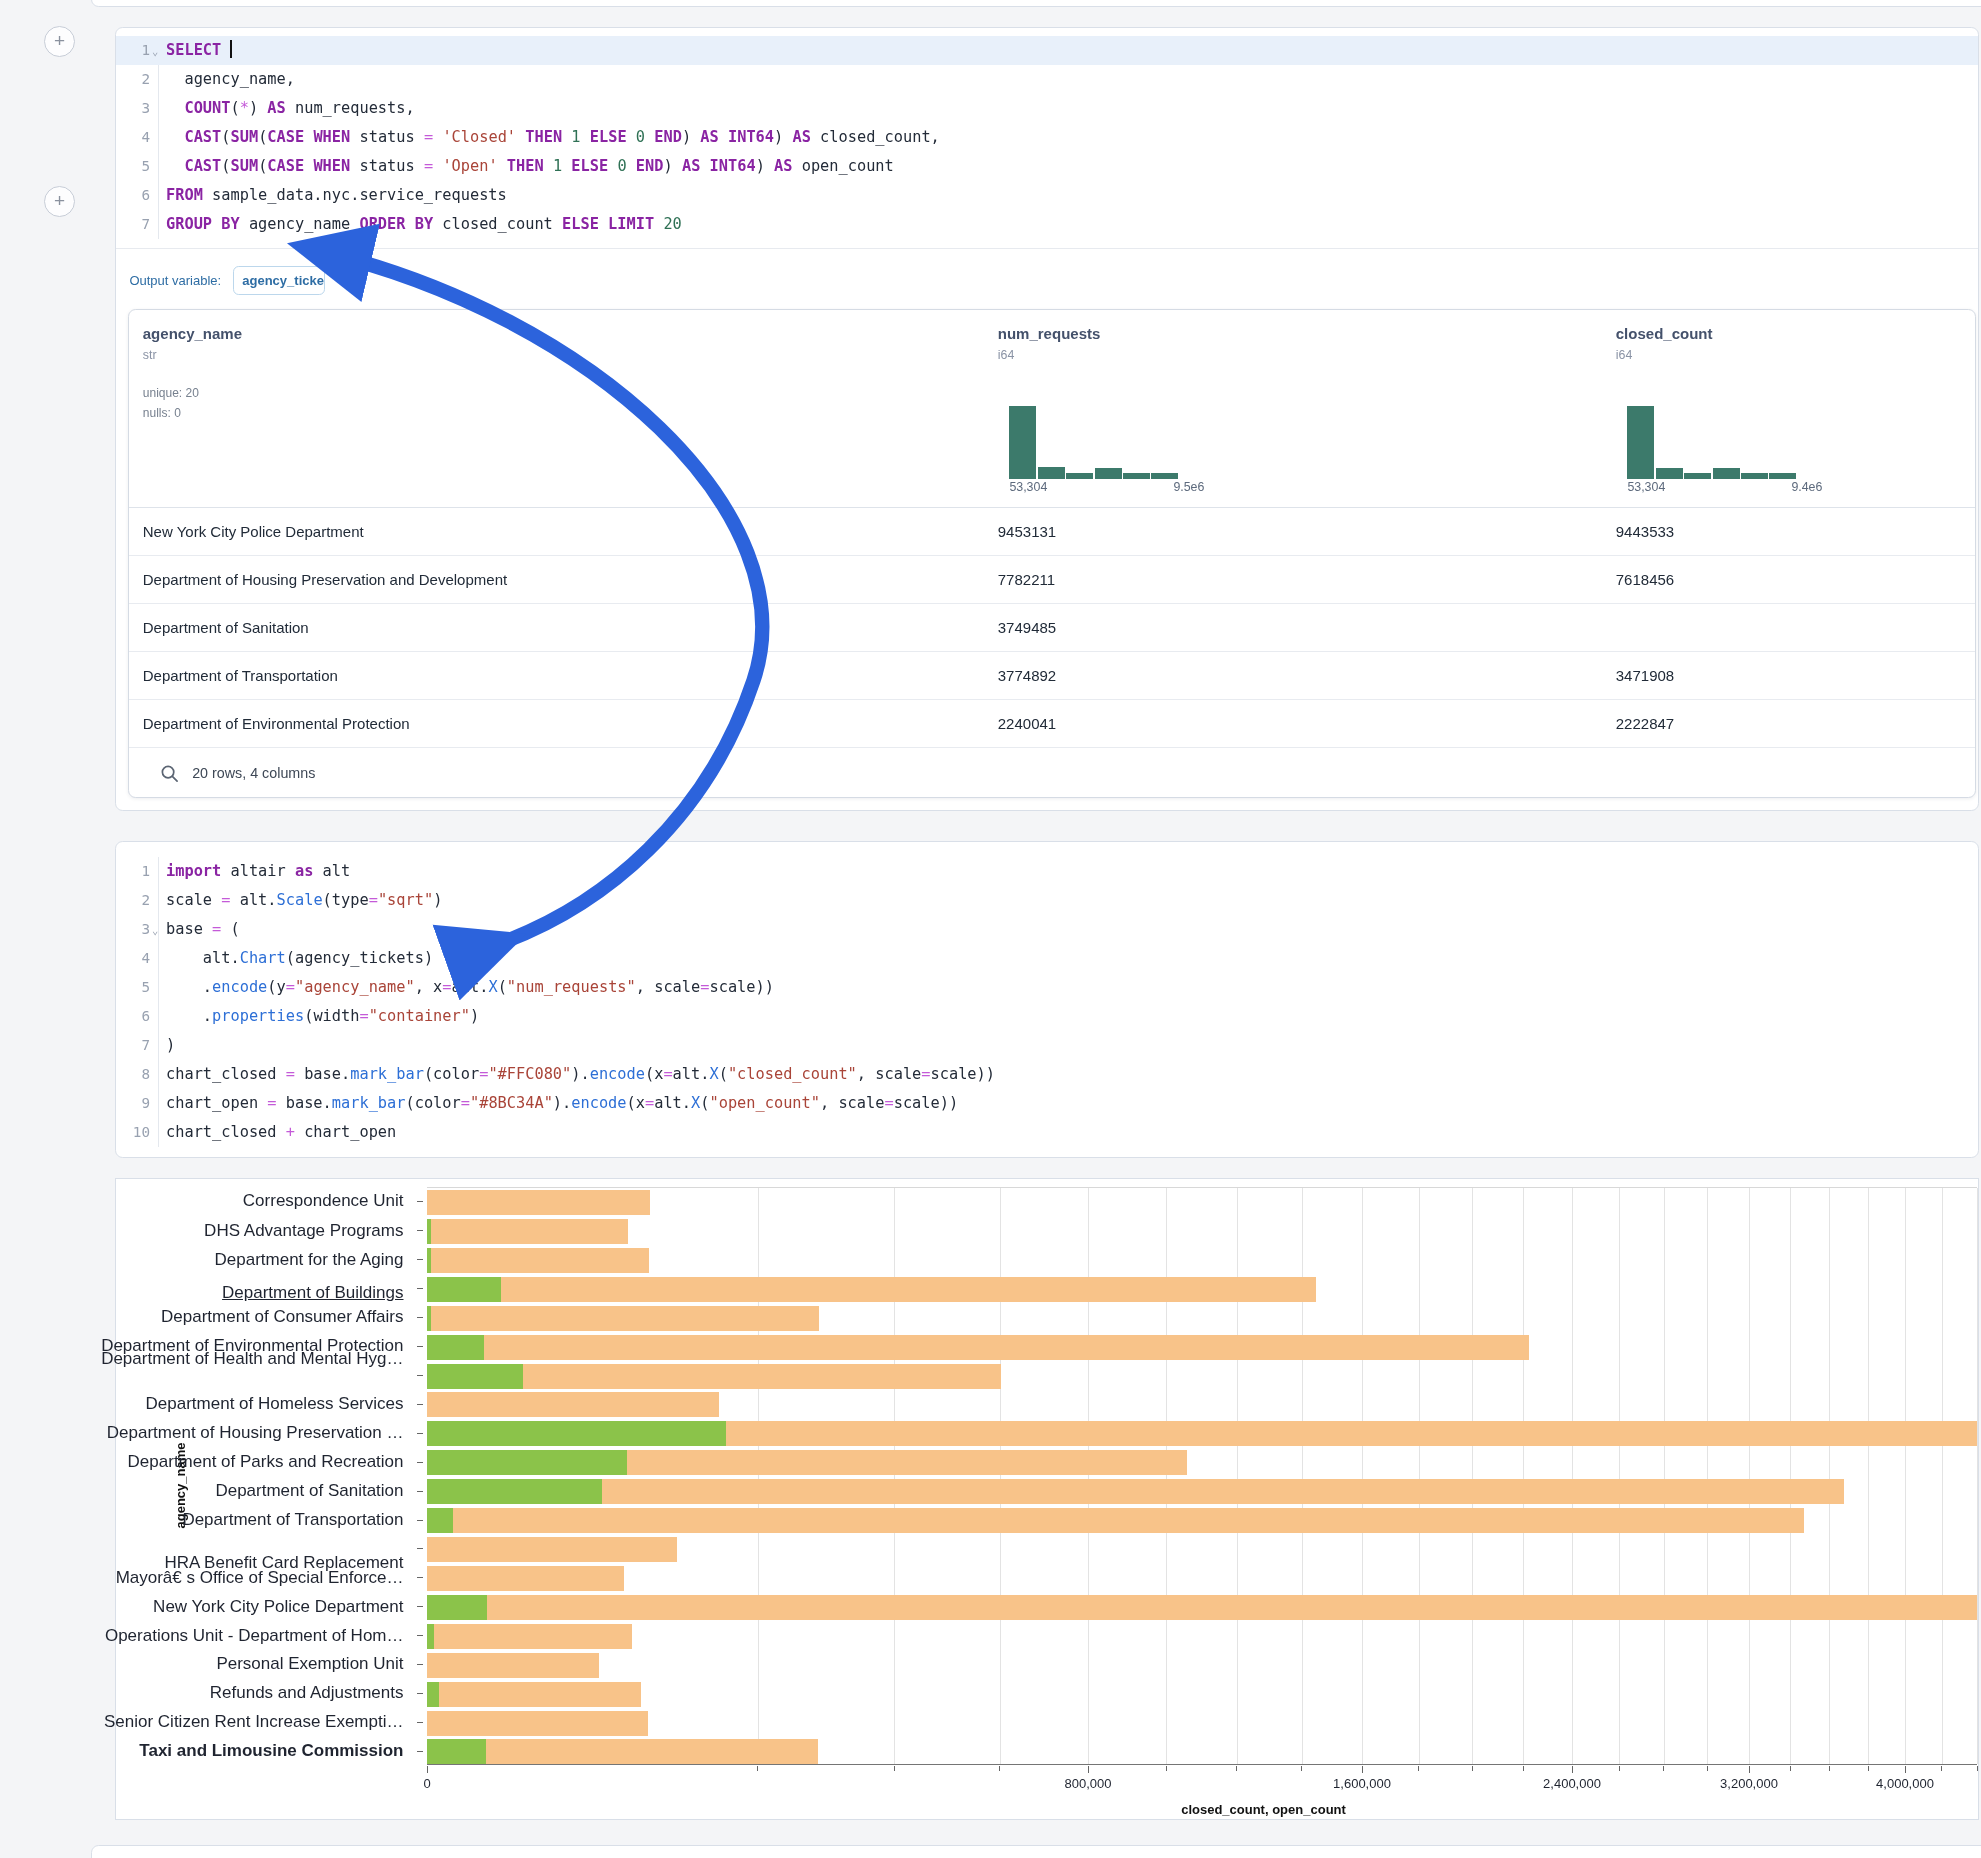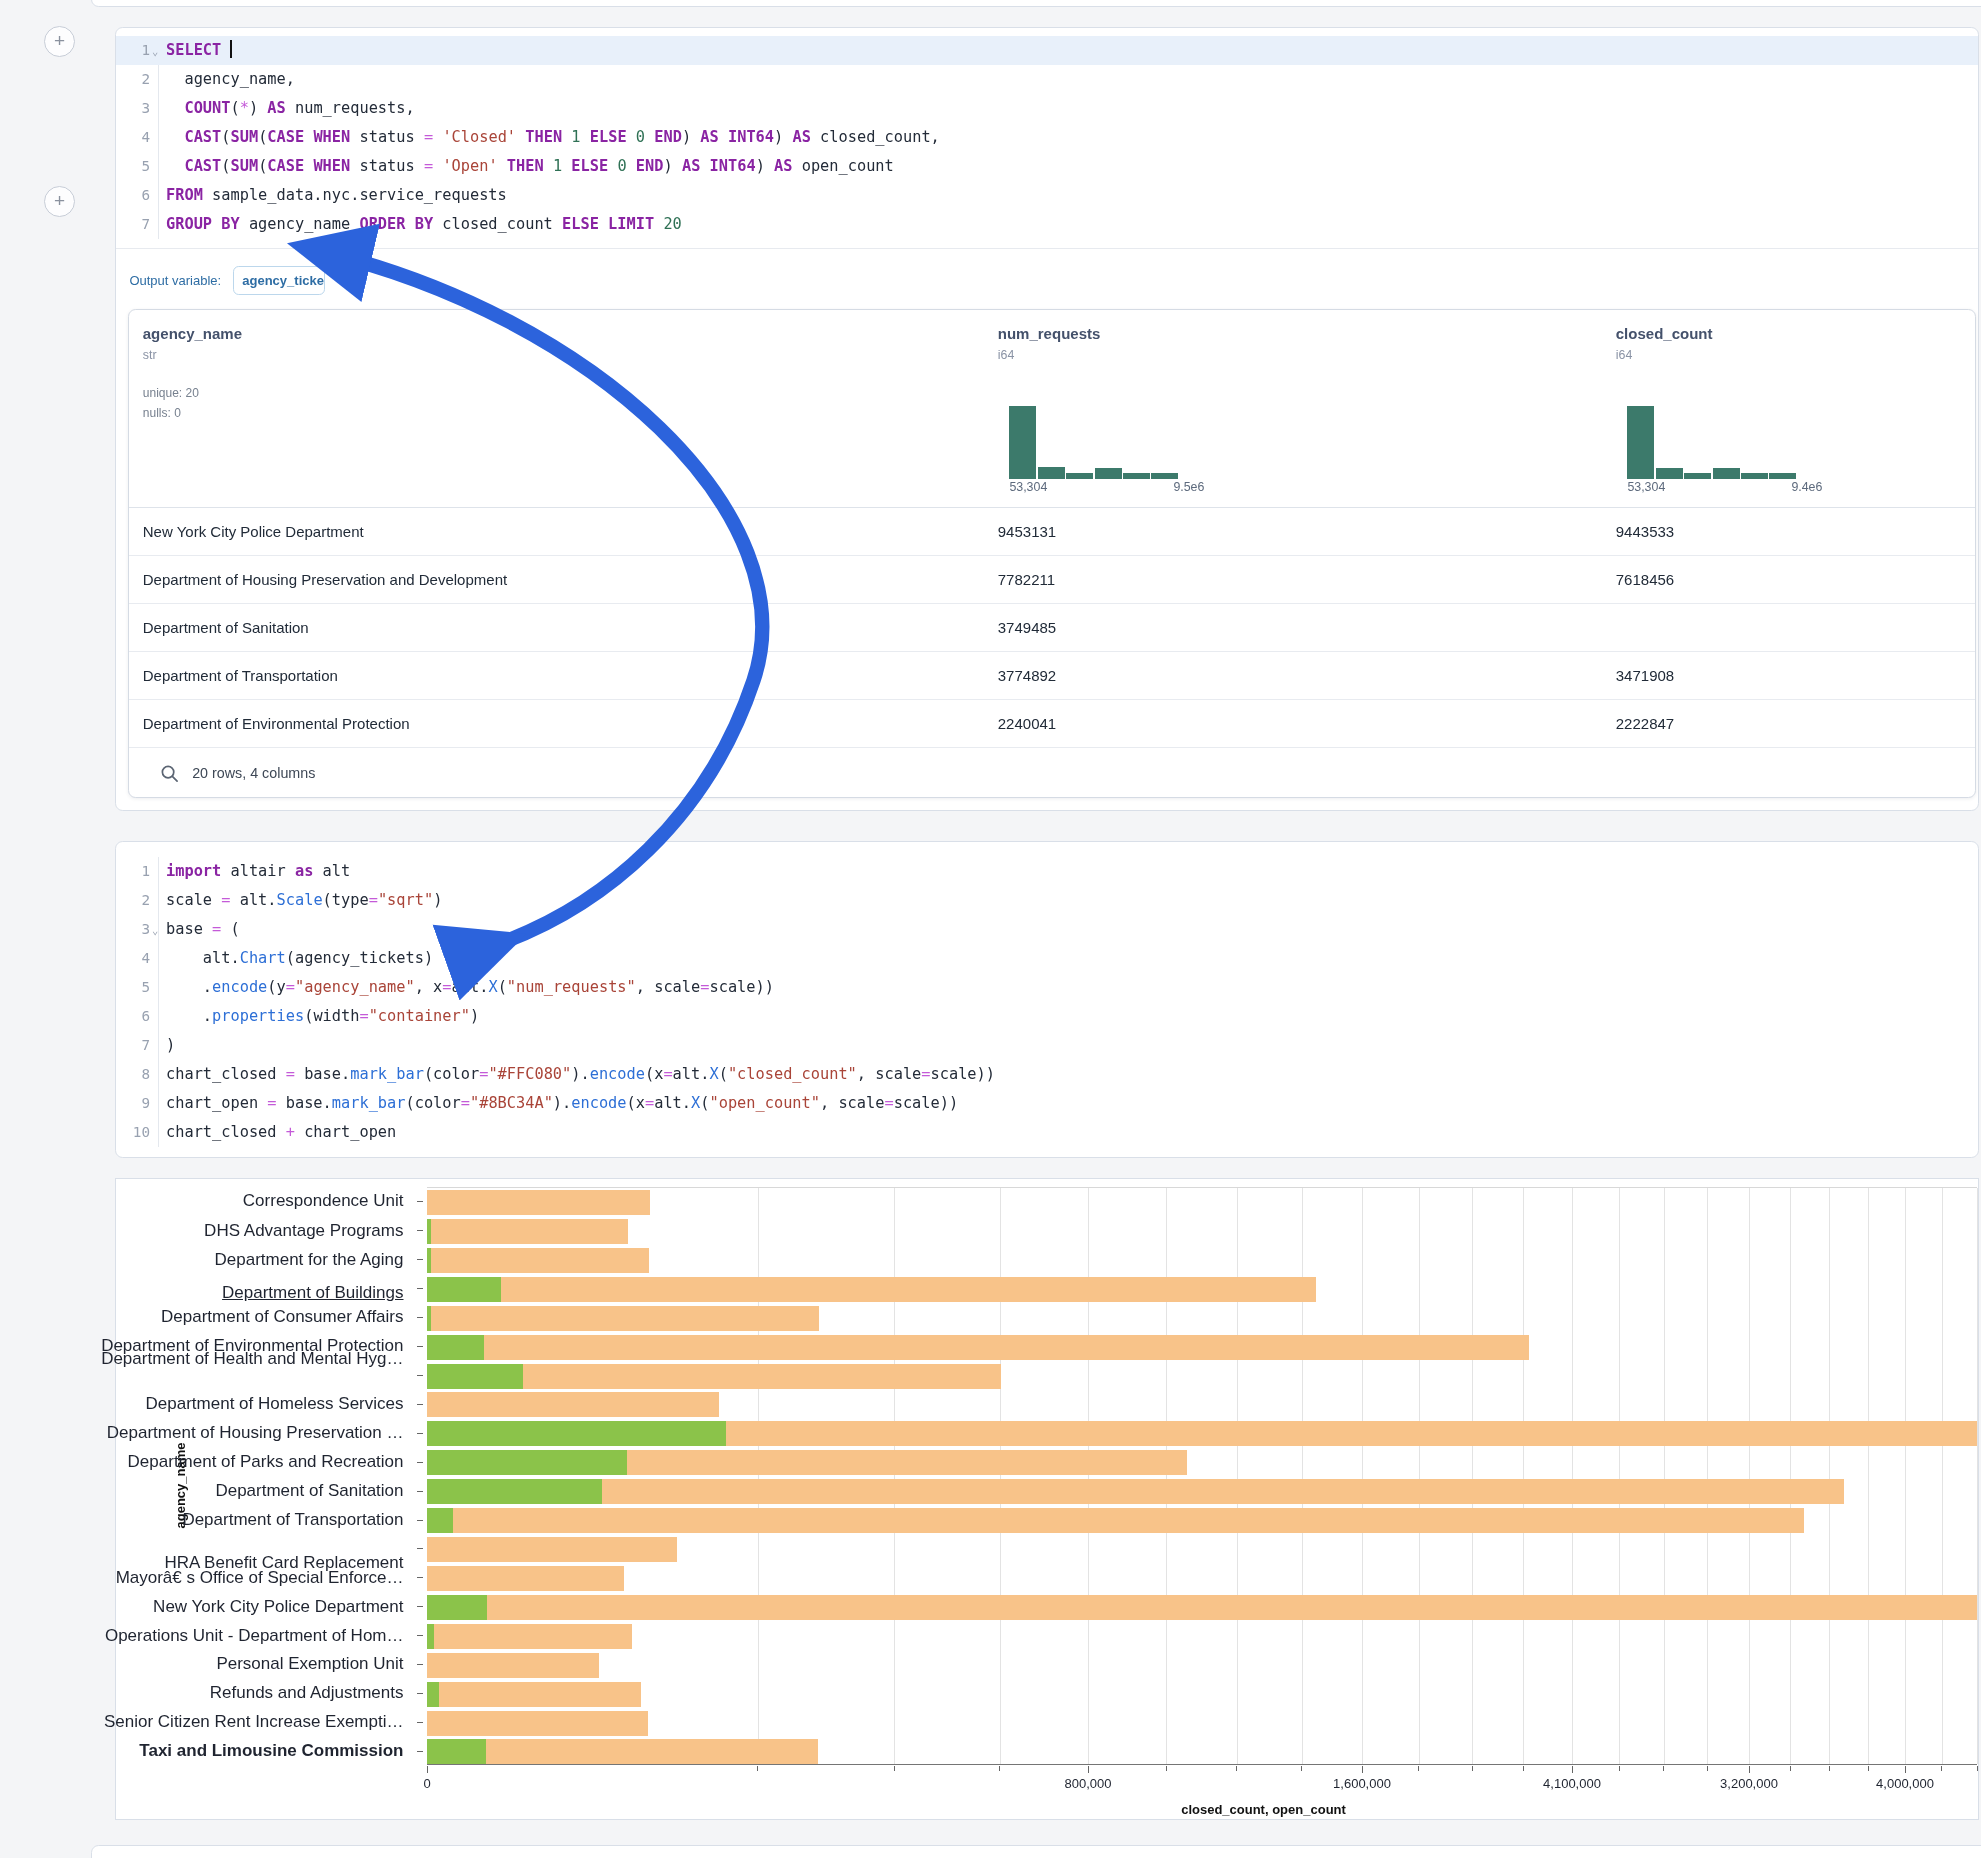--- a/index.html
+++ b/index.html
@@ -327,21 +327,21 @@
     <div class="xlabel" style="left: 972px; top: 597px;">800,000</div>
     <div class="xtick" style="left: 1050px; top: 587px; height: 4.8px;"></div>
     <div class="xtick" style="left: 1120px; top: 587px; height: 4.8px;"></div>
     <div class="xtick" style="left: 1185px; top: 587px; height: 4.8px;"></div>
     <div class="xtick" style="left: 1246px; top: 587px; height: 6.7px;"></div>
     <div class="xlabel" style="left: 1246px; top: 597px;">1,600,000</div>
     <div class="xtick" style="left: 1302px; top: 587px; height: 4.8px;"></div>
     <div class="xtick" style="left: 1356px; top: 587px; height: 4.8px;"></div>
     <div class="xtick" style="left: 1407px; top: 587px; height: 4.8px;"></div>
     <div class="xtick" style="left: 1456px; top: 587px; height: 6.7px;"></div>
-    <div class="xlabel" style="left: 1456px; top: 597px;">4,100,000</div>
+    <div class="xlabel" style="left: 1456px; top: 597px;">2,400,000</div>
     <div class="xtick" style="left: 1503px; top: 587px; height: 4.8px;"></div>
     <div class="xtick" style="left: 1547px; top: 587px; height: 4.8px;"></div>
     <div class="xtick" style="left: 1591px; top: 587px; height: 4.8px;"></div>
     <div class="xtick" style="left: 1633px; top: 587px; height: 6.7px;"></div>
     <div class="xlabel" style="left: 1633px; top: 597px;">3,200,000</div>
     <div class="xtick" style="left: 1674px; top: 587px; height: 4.8px;"></div>
     <div class="xtick" style="left: 1713px; top: 587px; height: 4.8px;"></div>
     <div class="xtick" style="left: 1752px; top: 587px; height: 4.8px;"></div>
     <div class="xtick" style="left: 1789px; top: 587px; height: 6.7px;"></div>
     <div class="xlabel" style="left: 1789px; top: 597px;">4,000,000</div>

